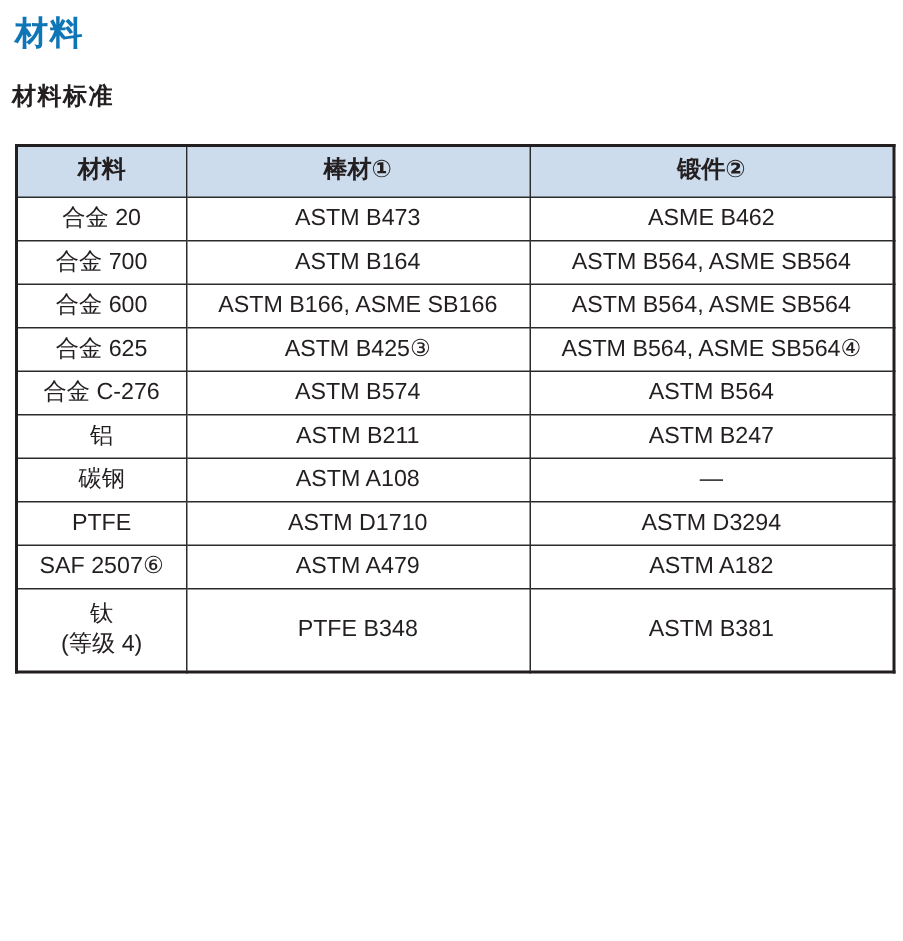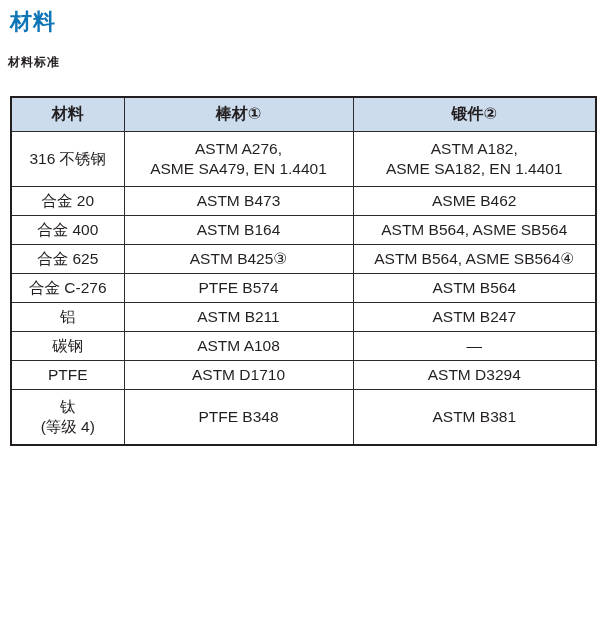--- a/index.html
+++ b/index.html
@@ -21,21 +21,21 @@
     top: 7px;
     font-size: 22px;
     font-weight: bold;
     color: #0e75b7;
     letter-spacing: 1px;
   }
   .page-subtitle {
     position: absolute;
     left: 8px;
     top: 54px;
-    font-size: 12px;
+    font-size: 16px;
     font-weight: bold;
     color: #231f20;
     letter-spacing: 1px;
   }
   table.materials {
     position: absolute;
     left: 10px;
     top: 96px;
     width: 585px;
     border-collapse: collapse;
@@ -81,62 +81,65 @@
         <col class="c3">
     </colgroup>
     <thead>
       <tr>
         <th>材料</th>
         <th>棒材①</th>
         <th>锻件②</th>
       </tr>
     </thead>
     <tbody>
-      <tr class="row-tall">
-        <td>316 不锈钢</td>
-        <td>ASTM A276,
-ASME SA479, EN 1.4401</td>
-        <td>ASTM A182,
-ASME SA182, EN 1.4401</td>
-      </tr>
       <tr>
         <td>合金 20</td>
         <td>ASTM B473</td>
         <td>ASME B462</td>
       </tr>
       <tr>
-        <td>合金 400</td>
+        <td>合金 700</td>
         <td>ASTM B164</td>
+        <td>ASTM B564, ASME SB564</td>
+      </tr>
+      <tr>
+        <td>合金 600</td>
+        <td>ASTM B166, ASME SB166</td>
         <td>ASTM B564, ASME SB564</td>
       </tr>
       <tr>
         <td>合金 625</td>
         <td>ASTM B425③</td>
         <td>ASTM B564, ASME SB564④</td>
       </tr>
       <tr>
         <td>合金 C-276</td>
-        <td>PTFE B574</td>
+        <td>ASTM B574</td>
         <td>ASTM B564</td>
       </tr>
       <tr>
         <td>铝</td>
         <td>ASTM B211</td>
         <td>ASTM B247</td>
       </tr>
       <tr>
         <td>碳钢</td>
         <td>ASTM A108</td>
         <td>—</td>
       </tr>
       <tr>
         <td>PTFE</td>
         <td>ASTM D1710</td>
         <td>ASTM D3294</td>
       </tr>
+      <tr>
+        <td>SAF 2507⑥</td>
+        <td>ASTM A479</td>
+        <td>ASTM A182</td>
+      </tr>
       <tr class="row-tall">
         <td>钛
 (等级 4)</td>
         <td>PTFE B348</td>
         <td>ASTM B381</td>
       </tr>
     </tbody>
   </table>
 </div>
 

